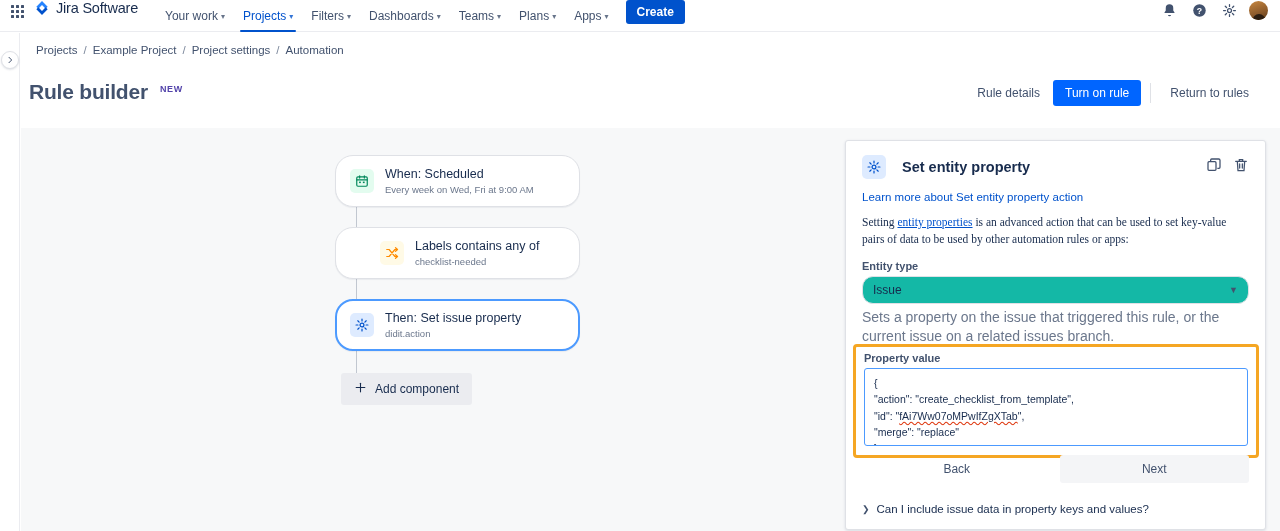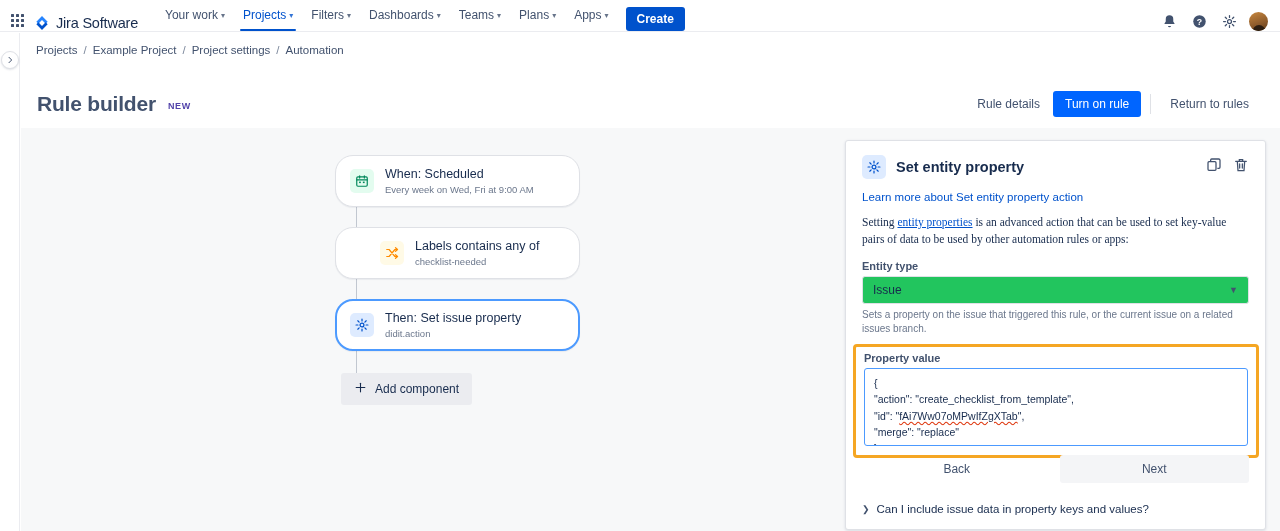--- a/index.html
+++ b/index.html
@@ -11,21 +11,21 @@
     color: #172b4d;
     overflow: hidden;
     position: relative;
   }
 
   
   .topnav {
     height: 32px;
     border-bottom: 1px solid #ebecf0;
     display: flex;
-    align-items: flex-end;
+    align-items: flex-start;
     padding: 0 12px 0 6px;
     background: #fff;
     position: relative;
     z-index: 20;
   }
   .app-switcher {
     width: 22px; height: 22px;
     display: grid;
     grid-template-columns: repeat(3, 3px);
     grid-template-rows: repeat(3, 3px);
@@ -95,22 +95,22 @@
   .breadcrumb {
     position: absolute; top: 33px; left: 21px; right: 0; height: 34px;
     display: flex; align-items: center; padding-left: 15px;
     font-size: 11.5px; color: #42526e; gap: 6px; background: #fff;
   }
   .crumb { cursor: pointer; white-space: nowrap; }
   .crumb-sep { color: #7a869a; }
 
   
   .titlerow {
-    position: absolute; top: 80px; left: 29px; right: 0; height: 48px;
-    display: flex; align-items: center; padding: 0 21px 0 8px; background: #fff;
+    position: absolute; top: 80px; left: 21px; right: 0; height: 48px;
+    display: flex; align-items: flex-start; padding: 0 21px 0 8px; background: #fff;
   }
   .page-title { font-size: 21px; font-weight: bold; color: #42526e; letter-spacing: -0.2px; }
   .new-badge {
     font-size: 9px; font-weight: bold; color: #5243aa;
     letter-spacing: 0.6px; margin-left: 12px; margin-top: 4px;
   }
   .title-actions { margin-left: auto; display: flex; align-items: center; gap: 3px; }
   .btn-subtle {
     font-size: 12px; color: #42526e; background: transparent; border: none;
     padding: 6px 10px; border-radius: 3px; cursor: pointer;
@@ -155,37 +155,37 @@
     font-family: "Liberation Sans", sans-serif;
   }
 
   
   .panel {
     position: absolute; top: 12px; right: 14px; width: 421px; height: 390px;
     background: #fff; border: 1px solid #dfe1e6; border-radius: 3px;
     box-shadow: 0 1px 3px rgba(9,30,66,.13);
     padding: 14px 16px 0 16px; overflow: hidden;
   }
-  .panel-head { display: flex; align-items: center; gap: 10px; }
+  .panel-head { display: flex; align-items: center; gap: 16px; }
   .panel-title { font-size: 14.5px; font-weight: bold; color: #172b4d; }
   .panel-head-actions { margin-left: auto; display: flex; align-items: center; gap: 11px; }
   .learn-link {
     display: block; font-size: 11.5px; color: #0052cc; margin-top: 12px; cursor: pointer; text-decoration: none;
   }
   .panel-desc { font-size: 11.5px; color: #172b4d; line-height: 1.45; margin-top: 11px; font-family: Liberation Serif, serif; }
   .panel-desc a { color: #0052cc; text-decoration: underline; cursor: pointer; }
   .field-label { font-size: 11px; font-weight: bold; color: #42526e; margin-top: 13px; margin-bottom: 4px; display: block; }
   .req-star { color: #de350b; font-weight: bold; }
   .req-note { color: #7a869a; font-weight: normal; }
   .select-ctl {
-    height: 28px; border: 1px solid #dfe1e6; border-radius: 3px; background: #22c55e;
+    height: 28px; border: 1px solid #dfe1e6; border-radius: 11px; background: #14b8a6;
     display: flex; align-items: center; padding: 0 10px; font-size: 12px; color: #172b4d; cursor: pointer;
   }
   .select-ctl .chev { margin-left: auto; color: #42526e; font-size: 9px; }
-  .field-help { font-size: 10px; color: #6b778c; margin-top: 4px; line-height: 1.35; }
+  .field-help { font-size: 14px; color: #6b778c; margin-top: 4px; line-height: 1.35; }
   .text-input {
     height: 28px; border: 1px solid #dfe1e6; border-radius: 3px; background: #fafbfc;
     display: flex; align-items: center; padding: 0 10px; font-size: 12px; color: #172b4d;
     width: 100%; font-family: "Liberation Sans", sans-serif; outline: none;
   }
   .highlight-box {
     position: absolute; left: 7px; right: 6px; top: 203px;
     border: 3px solid #f5a623; border-radius: 4px; padding: 5px 8px 9px 8px; background: #fff;
   }
   .code-area {

